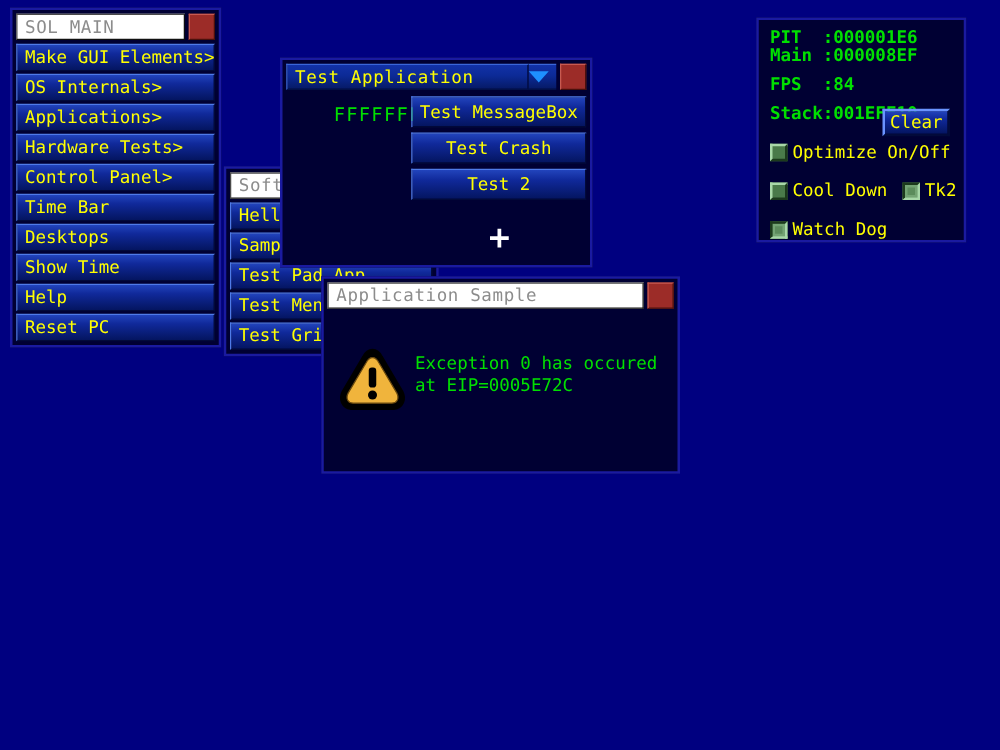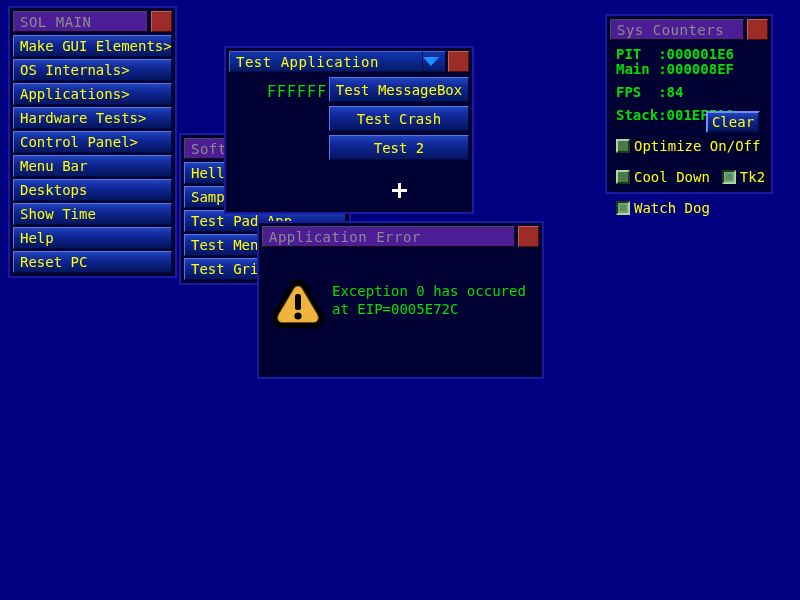--- a/index.html
+++ b/index.html
@@ -35,21 +35,21 @@
     display: flex;
     align-items: center;
     padding: 0 6px;
     font-size: 14px;
     letter-spacing: 0.5px;
     white-space: nowrap;
     overflow: hidden;
   }
   
   .titlebar.inactive .title-text {
-    background: #4c1d95;
+    background: #ffffff;
     color: #8c8c8c;
     border-top: 1px solid #4a4a4a;
     border-left: 1px solid #4a4a4a;
     border-right: 1px solid #101010;
     border-bottom: 1px solid #101010;
   }
   
   .titlebar.active .title-text {
     background: linear-gradient(to bottom, #1232a8 0%, #0c2a96 45%, #061a66 100%);
     color: #ffff00;
@@ -214,21 +214,21 @@
     <div class="titlebar inactive">
       <div class="title-text">SOL MAIN</div>
       <div class="close-btn"></div>
     </div>
     <div class="menu-list">
       <div class="btn">Make GUI Elements&gt;</div>
       <div class="btn">OS Internals&gt;</div>
       <div class="btn">Applications&gt;</div>
       <div class="btn">Hardware Tests&gt;</div>
       <div class="btn">Control Panel&gt;</div>
-      <div class="btn">Menu Bar</div>
+      <div class="btn">Time Bar</div>
       <div class="btn">Desktops</div>
       <div class="btn">Show Time</div>
       <div class="btn">Help</div>
       <div class="btn">Reset PC</div>
     </div>
   </div>
 
   <div class="win" id="test-app">
     <div class="titlebar active">
       <div class="title-text">Test Application</div>
@@ -242,42 +242,38 @@
       <div class="app-btns">
         <div class="btn center">Test MessageBox</div>
         <div class="btn center">Test Crash</div>
         <div class="btn center">Test 2</div>
       </div>
     </div>
   </div>
 
   <div class="win" id="app-error">
     <div class="titlebar inactive">
-      <div class="title-text">Application Error</div>
+      <div class="title-text">Application Sample</div>
       <div class="close-btn"></div>
     </div>
     <div class="err-body">
       <div class="warn-icon">
         <svg width="56" height="52" viewBox="0 0 56 52">
           <path d="M28 3 C31 3 33 5 34.5 8 L51 36 C53.5 41 51.5 47 45 48 L11 48 C4.5 47 2.5 41 5 36 L21.5 8 C23 5 25 3 28 3 Z" fill="#000000" stroke="#000000" stroke-width="4" stroke-linejoin="round"></path>
           <path d="M28 8 C30.3 8 31.8 9.6 33 12 L47.5 36.5 C49.5 40.6 48 45 42.5 44.5 L13.5 44.5 C8 45 6.5 40.6 8.5 36.5 L23 12 C24.2 9.6 25.7 8 28 8 Z" fill="#f0b43c" stroke="#6a4a10" stroke-width="1"></path>
           <rect x="25" y="16" width="6" height="16" rx="2.5" fill="#000000"></rect>
           <circle cx="28" cy="38" r="3.6" fill="#000000"></circle>
         </svg>
       </div>
       <div class="err-msg">Exception 0 has occured</div>
       <div class="err-msg" style="top:50px">at EIP=0005E72C</div>
     </div>
   </div>
 
   <div class="win" id="sys-counters">
-    <div class="titlebar inactive">
-      <div class="title-text">Sys Counters</div>
-      <div class="close-btn"></div>
-    </div>
     <div class="sc-body">
       <div class="sc-line">PIT  :000001E6</div>
       <div class="sc-line">Main :000008EF</div>
       <div class="sc-gap"></div>
       <div class="sc-line">FPS  :84</div>
       <div class="btn btn-clear">Clear</div>
       <div class="sc-gap"></div>
       <div class="sc-line">Stack:001EFE10</div>
 
       <div class="cbrow">

